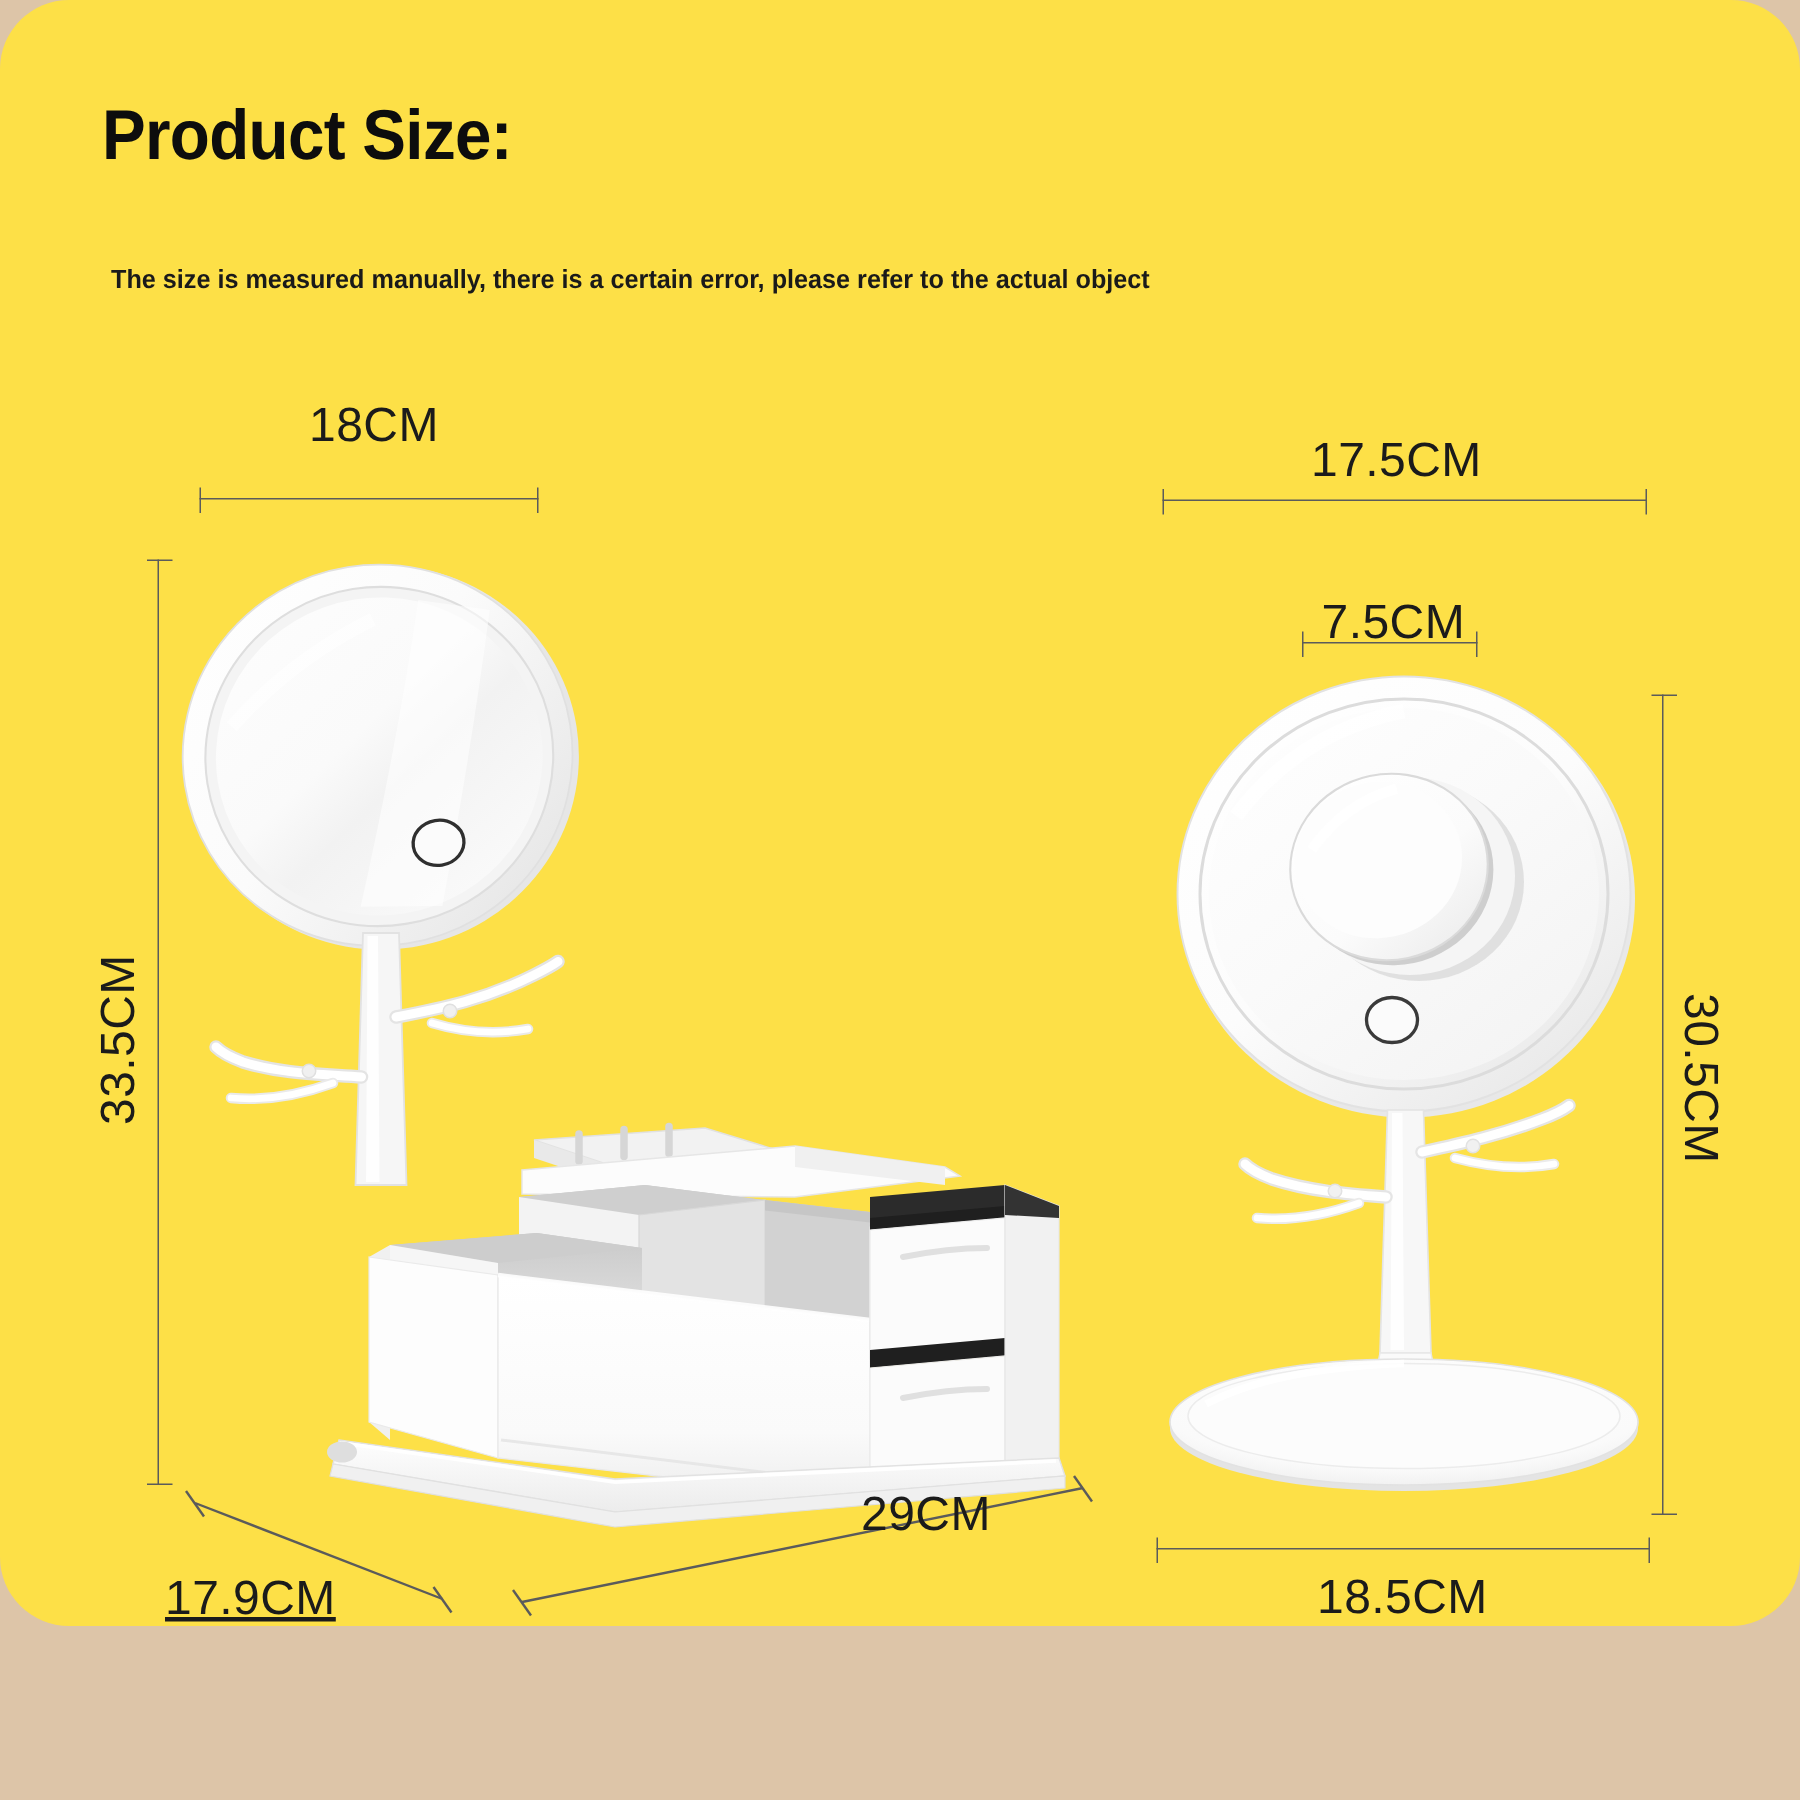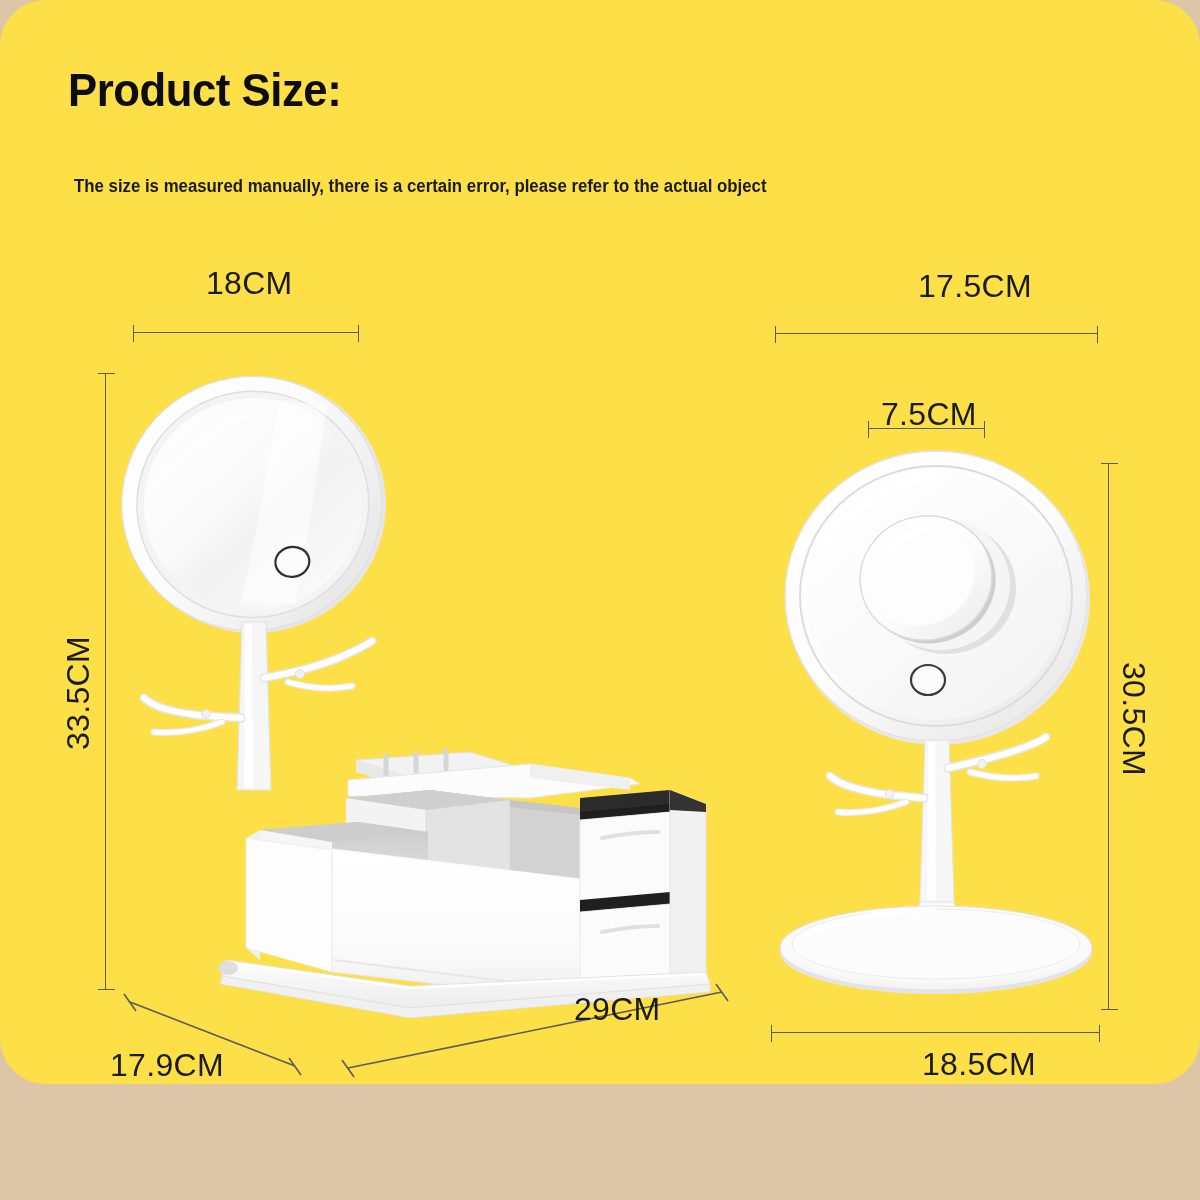--- a/index.html
+++ b/index.html
@@ -345,28 +345,28 @@
 
       <line x1="130" y1="1002" x2="295" y2="1066"></line>
       <line x1="124" y1="994" x2="136" y2="1011"></line>
       <line x1="289" y1="1058" x2="301" y2="1075"></line>
 
       <line x1="348" y1="1068" x2="722" y2="992"></line>
       <line x1="342" y1="1060" x2="354" y2="1077"></line>
       <line x1="716" y1="984" x2="728" y2="1001"></line>
     </g>
   </svg>
-  <div class="dim-label" style="left:110px; top:1047px;">17.9CM</div>
+  <div class="dim-label" style="left:110px; top:1047px;text-decoration:underline;">17.9CM</div>
   <div class="dim-label" style="left:574px; top:991px;">29CM</div>
 
   <div class="dim-line-h" style="left:775px; top:333px; width:323px;"></div>
-  <div class="dim-label" style="left:874px; top:268px;margin-left:44px;">17.5CM</div>
+  <div class="dim-label" style="left:874px; top:288px;">17.5CM</div>
 
   <div class="dim-line-h" style="left:868px; top:428px; width:117px;"></div>
   <div class="dim-label" style="left:881px; top:396px;">7.5CM</div>
 
   <div class="dim-line-v" style="left:1108px; top:463px; height:547px;"></div>
   <div class="dim-label vert-right" style="left:1152px; top:662px;">30.5CM</div>
 
   <div class="dim-line-h" style="left:771px; top:1032px; width:329px;"></div>
-  <div class="dim-label" style="left:878px; top:1046px;margin-left:44px;">18.5CM</div>
+  <div class="dim-label" style="left:878px; top:1046px;">18.5CM</div>
 
 </div>
 
 </body></html>

